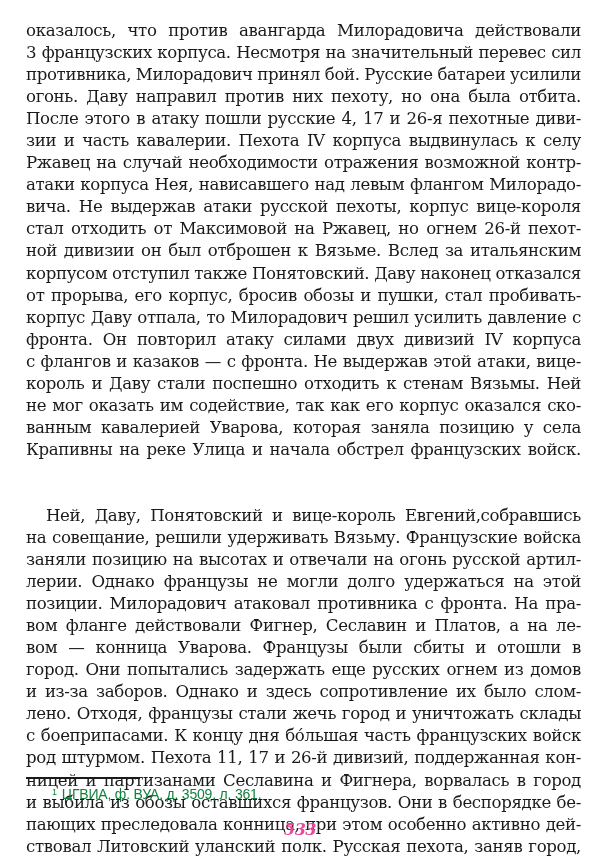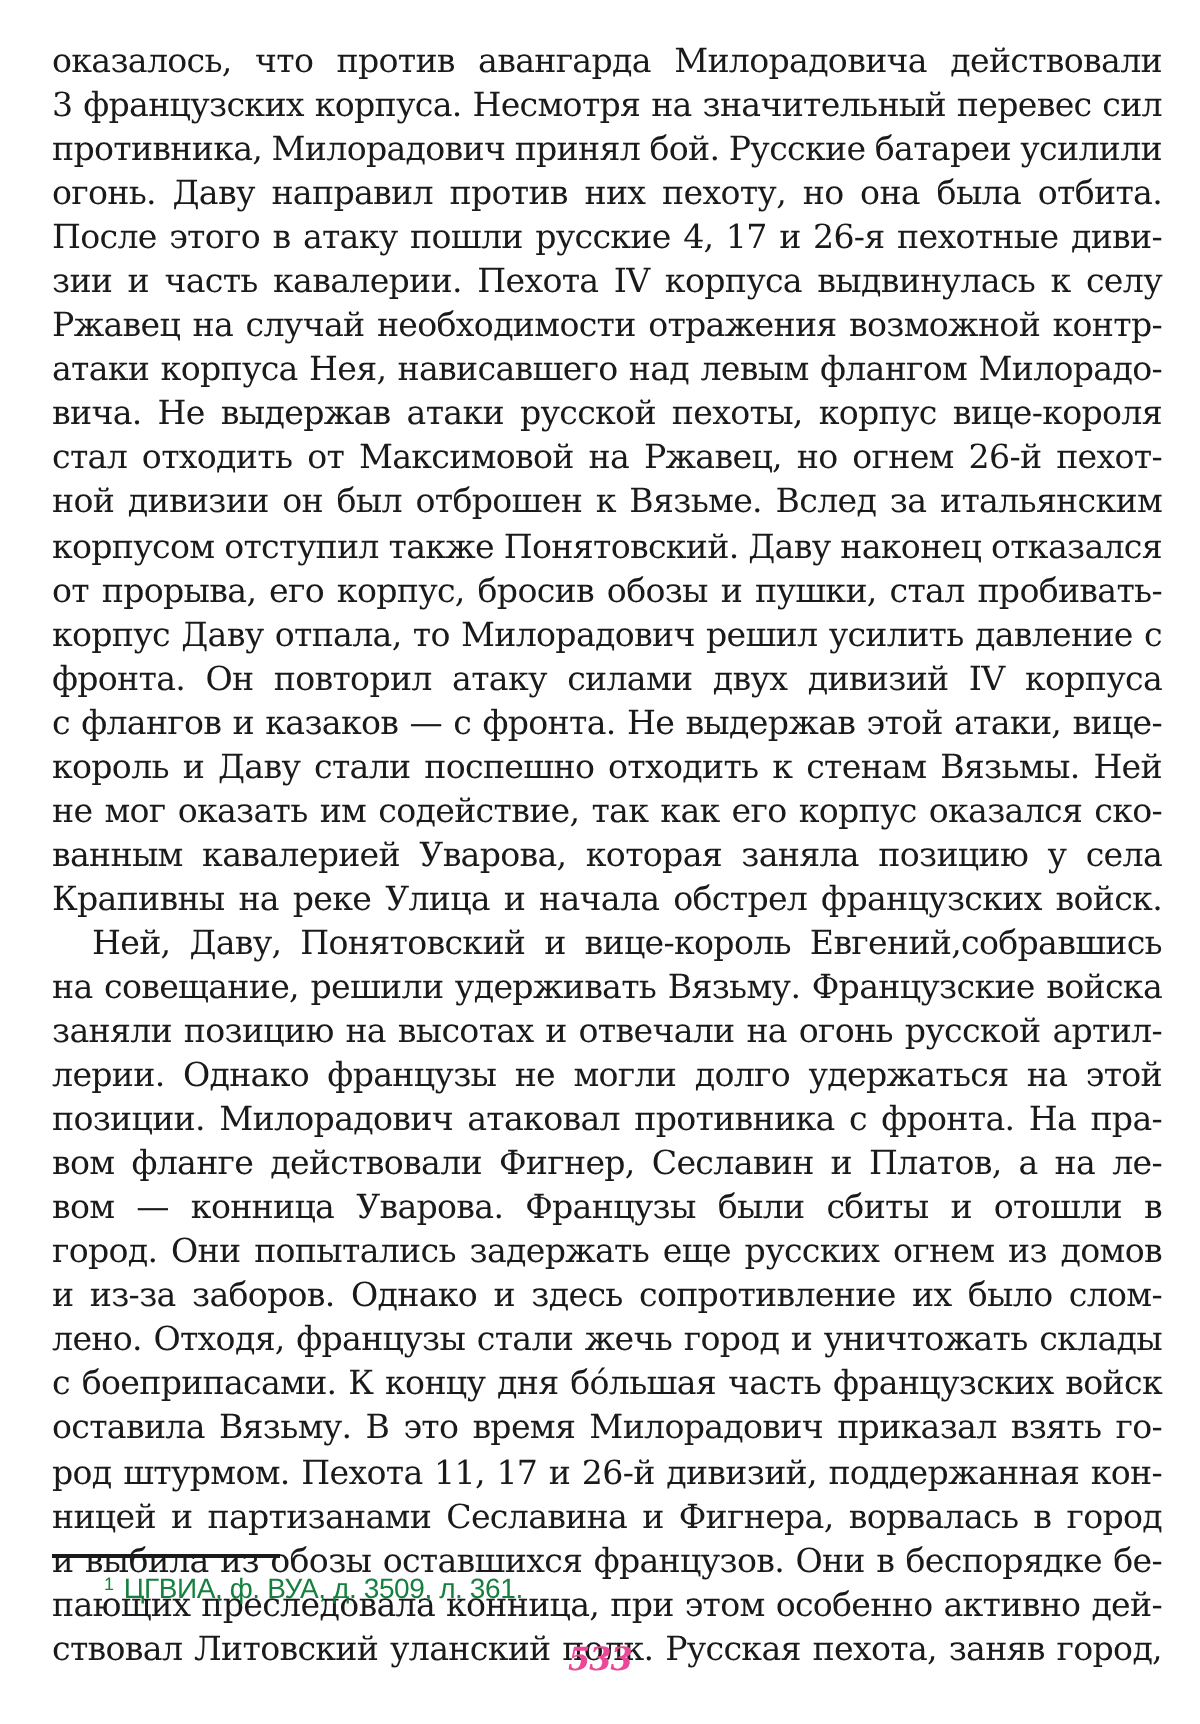--- a/index.html
+++ b/index.html
@@ -12,21 +12,21 @@
   .body-text {
     font-size: 16.6px;
     line-height: 22.05px;
     letter-spacing: -0.35px;
     word-spacing: -0.5px;
   }
   .line {
     display: block; white-space: nowrap; text-align: justify;
     text-align-last: justify; height: 22.05px; overflow: visible;
   }
-  .line.indent { padding-left: 20px; }
+  .line.indent { padding-left: 20px; margin-top: 44px; }
   .sup { font-size: 10px; vertical-align: top; position: relative; top: 2px; letter-spacing: 0; }
   .rule {
     position: absolute; left: 26px; top: 777px; width: 114px; height: 2px;
     background: #1a1a1a;
   }
   .footnote {
     position: absolute; left: 52px; top: 786px;
     font-family: "Liberation Sans", "DejaVu Sans", sans-serif;
     font-size: 14px; color: #15803d; letter-spacing: -0.2px;
   }
@@ -71,21 +71,20 @@
     <span class="line">на совещание, решили удерживать Вязьму. Французские войска</span>
     <span class="line">заняли позицию на высотах и отвечали на огонь русской артил-</span>
     <span class="line">лерии. Однако французы не могли долго удержаться на этой</span>
     <span class="line">позиции. Милорадович атаковал противника с фронта. На пра-</span>
     <span class="line">вом фланге действовали Фигнер, Сеславин и Платов, а на ле-</span>
     <span class="line">вом — конница Уварова. Французы были сбиты и отошли в</span>
     <span class="line">город. Они попытались задержать еще русских огнем из домов</span>
     <span class="line">и из-за заборов. Однако и здесь сопротивление их было слом-</span>
     <span class="line">лено. Отходя, французы стали жечь город и уничтожать склады</span>
     <span class="line">с боеприпасами. К концу дня бо́льшая часть французских войск</span>
-    <span class="line">оставила Вязьму. В это время Милорадович приказал взять го-</span>
     <span class="line">род штурмом. Пехота 11, 17 и 26-й дивизий, поддержанная кон-</span>
     <span class="line">ницей и партизанами Сеславина и Фигнера, ворвалась в город</span>
     <span class="line">и выбила из обозы оставшихся французов. Они в беспорядке бе-</span>
     <span class="line">пающих преследовала конница, при этом особенно активно дей-</span>
     <span class="line">ствовал Литовский уланский полк. Русская пехота, заняв город,</span>
   </div>
 </div>
 
 <div class="rule"></div>
 

